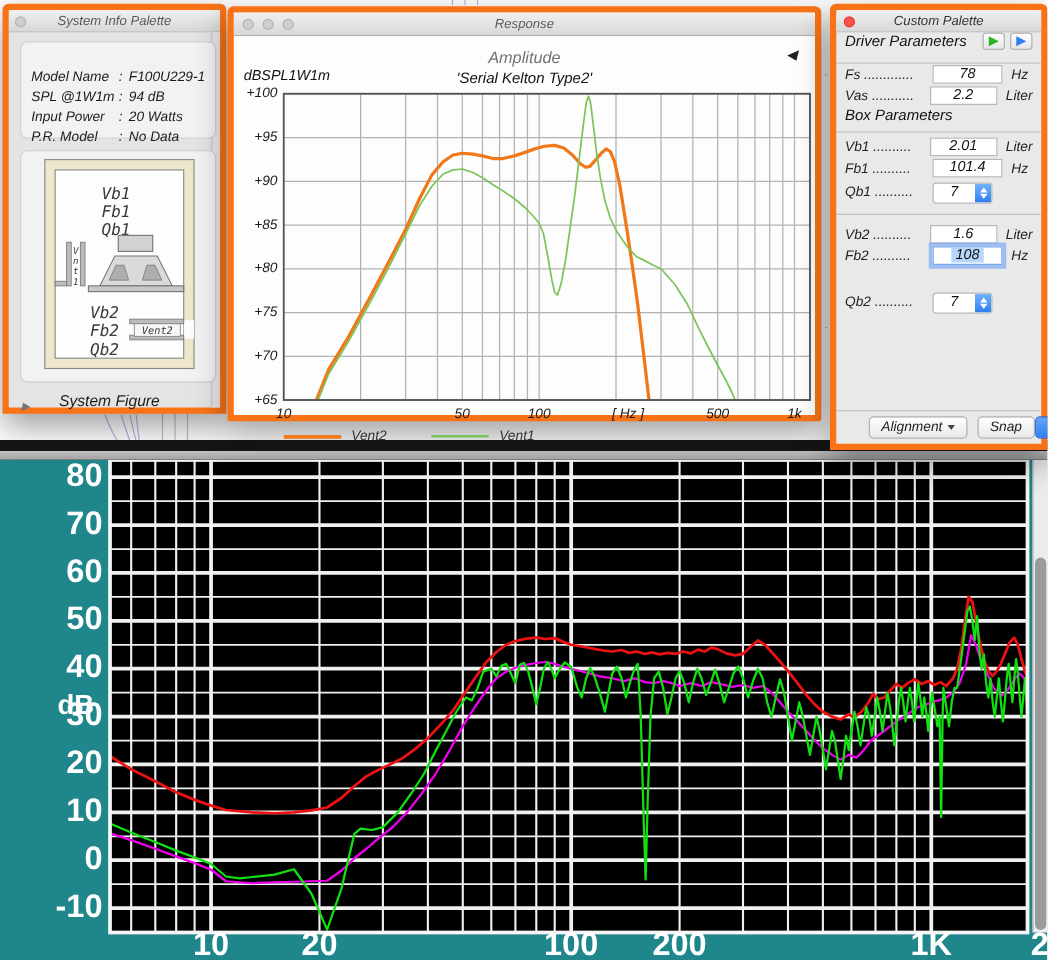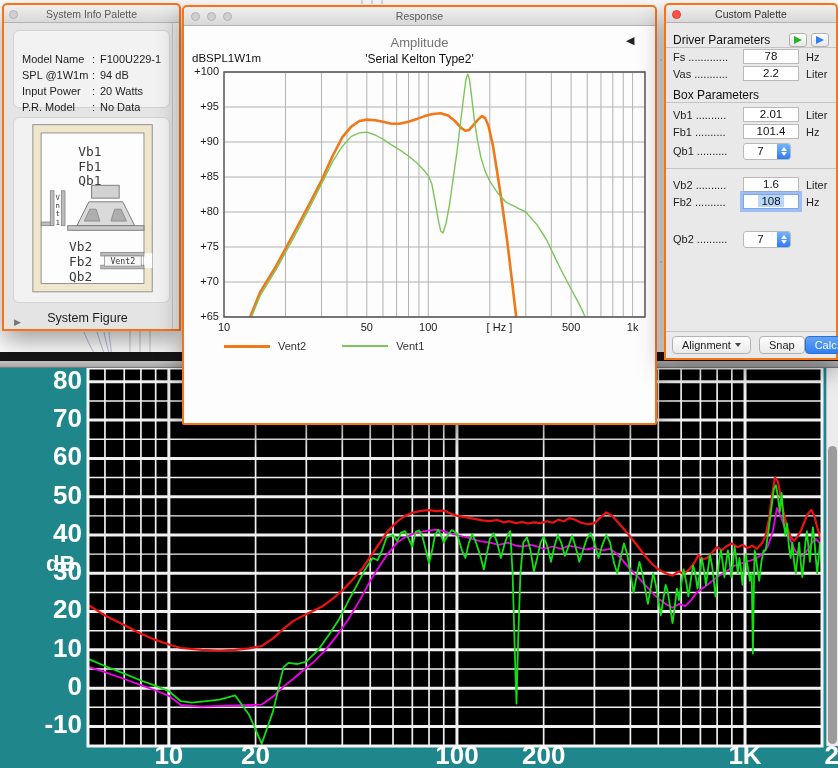--- a/index.html
+++ b/index.html
@@ -4,22 +4,22 @@
 <style>
   * { margin:0; padding:0; box-sizing:border-box; }
   html,body { width:838px; height:768px; overflow:hidden; background:#fff;
     font-family:"Liberation Sans", sans-serif; }
   .screen { position:absolute; inset:0; width:838px; height:768px; overflow:hidden; background:#ffffff; }
 
   
   .bg-artifacts { position:absolute; inset:0; z-index:0; }
 
   
-  .window { position:absolute; background:#ececec; border:2px solid #f97316;
-    border-radius:5px 5px 0 0; box-shadow:0 10px 26px rgba(0,0,0,.38); z-index:5; }
+  .window { position:absolute; background:#ececec; border:5px solid #f97316;
+    border-radius:5px 5px 0 0; box-shadow:0 10px 26px rgba(0,0,0,.38); z-index:5;font-style:italic; }
   .titlebar { position:relative; height:18px; border-radius:5px 5px 0 0;
     background:linear-gradient(#f0f0f0,#d8d8d8); border-bottom:1px solid #b2b2b2;
     display:flex; align-items:center; justify-content:center;
     font-size:10.5px; color:#5a5a5a; }
   .tl { position:absolute; top:4.5px; width:9px; height:9px; border-radius:50%;
     background:#cfcfcf; border:1px solid #b3b3b3; }
   .tl.red { background:#fb534a; border-color:#de3b33; }
 
   
   .sysinfo { left:2px; top:3px; width:179px; height:328px; background:#e4e4e4; }
@@ -31,39 +31,39 @@
   .inforow .fl { display:inline-block; width:70px; }
   .inforow .fc { display:inline-block; width:8px; }
   .figbox { position:absolute; left:9px; top:112px; width:157px; height:186px;
     background:#f2f2f2; border:1px solid #d2d2d2; border-radius:6px; }
   .figbox svg { position:absolute; left:6px; top:2px; }
   .sysfooter { position:absolute; left:0; right:8px; top:302px; height:22px;
     text-align:center; font-size:12.5px; color:#1c1c1c; line-height:22px; }
   .disclosure { position:absolute; left:10px; top:4px; font-size:9px; color:#777; }
 
   
-  .response { left:182px; top:5px; width:475px; height:420px; background:#fdfdfd; border-radius:5px 5px 2px 2px;}
+  .response { left:182px; top:5px; width:475px; height:332px; background:#fdfdfd; border-radius:5px 5px 2px 2px;}
   .response .titlebar { height:19px; }
   .resp-title { position:absolute; left:0; width:100%; top:28px; text-align:center;
     font-size:13px; color:#737373; }
   .resp-sub { position:absolute; left:0; width:100%; top:45px; text-align:center;
     font-size:12px; color:#111; }
   .resp-ylab { position:absolute; left:8px; top:45px; font-size:11.5px; color:#111; }
   .back-arrow { position:absolute; left:442px; top:27px; font-size:11px; color:#222; cursor:default; }
   .legend { position:absolute; left:40px; top:331px; height:16px; display:flex; align-items:center;
     font-size:11px; color:#333; }
   .leg-line { display:inline-block; width:46px; margin-right:8px; }
   .leg-line.l1 { height:3px; }
   .leg-line.l2 { height:2px; margin-left:34px; }
   .leg-name { margin-right:2px; }
 
   
   .palette { left:664px; top:3px; width:174px; height:357px; background:#e9e9e9; border-radius:5px 5px 0 0; }
   .palette .titlebar { font-size:10.5px; color:#333; }
-  .sect { display:flex; align-items:flex-end; height:24px; padding:0 7px; font-size:12px; color:#111; }
+  .sect { display:flex; align-items:flex-start; height:24px; padding:0 7px; font-size:12px; color:#111; }
   .sect .sp { flex:1; }
   .runbtn { width:18px; height:14px; margin-left:4px; border:1px solid #b2b2b2; border-radius:3px;
     background:linear-gradient(#ffffff,#e6e6e6); display:flex; align-items:center; justify-content:center; }
   .tri { width:0; height:0; border-style:solid; border-width:4.5px 0 4.5px 8px; border-color:transparent; }
   .tri.green { border-left-color:#28b428; }
   .tri.blue  { border-left-color:#2f7ef2; }
   .divider { height:1px; background:#c4c4c4; margin:0; }
   .prow { display:flex; align-items:center; height:17px; padding:0 7px; }
   .prow.tall { height:22px; }
   .plabel { width:70px; font-size:11px; color:#222; white-space:nowrap; overflow:hidden; }
@@ -77,21 +77,21 @@
   .pstep .val { flex:1; text-align:center; font-size:11.5px; color:#111; line-height:15px; }
   .stepctl { width:13px; background:linear-gradient(#72b3fb,#2e7ef0); display:flex;
     flex-direction:column; align-items:center; justify-content:center; gap:1px; }
   .caret { width:0; height:0; border-style:solid; }
   .caret.up { border-width:0 3px 4px 3px; border-color:transparent transparent #fff transparent; }
   .caret.dn { border-width:4px 3px 0 3px; border-color:#fff transparent transparent transparent; }
   .pal-bottom { position:absolute; left:0; right:0; bottom:0; height:27px; border-top:1px solid #c4c4c4;
     display:flex; align-items:center; padding:0 5px; }
   .btn { height:18px; border:1px solid #b2b2b2; border-radius:4px; background:linear-gradient(#ffffff,#e9e9e9);
     font-size:11px; color:#222; display:flex; align-items:center; justify-content:center; padding:0 9px; }
-  .btn.alignment { margin-left:1px; }
+  .btn.alignment { margin-left:21px; }
   .btn.snap { margin-left:8px; }
   .btn.calc { margin-left:auto; margin-right:3px; background:linear-gradient(#63a4f7,#2f7ef2);
     border-color:#2a6fd8; color:#fff; }
   .dd-arrow { width:0; height:0; margin-left:4px; border-style:solid;
     border-width:4px 3.5px 0 3.5px; border-color:#444 transparent transparent transparent; }
 
   
   .bottom-wrap { position:absolute; left:0; top:352px; width:838px; height:416px; z-index:2; }
   .dark-band { height:9px; background:#161616; }
   .gray-strip { height:7px; background:linear-gradient(#c6c6c6,#a6a6a6); border-bottom:1px solid #7d7d7d; }

